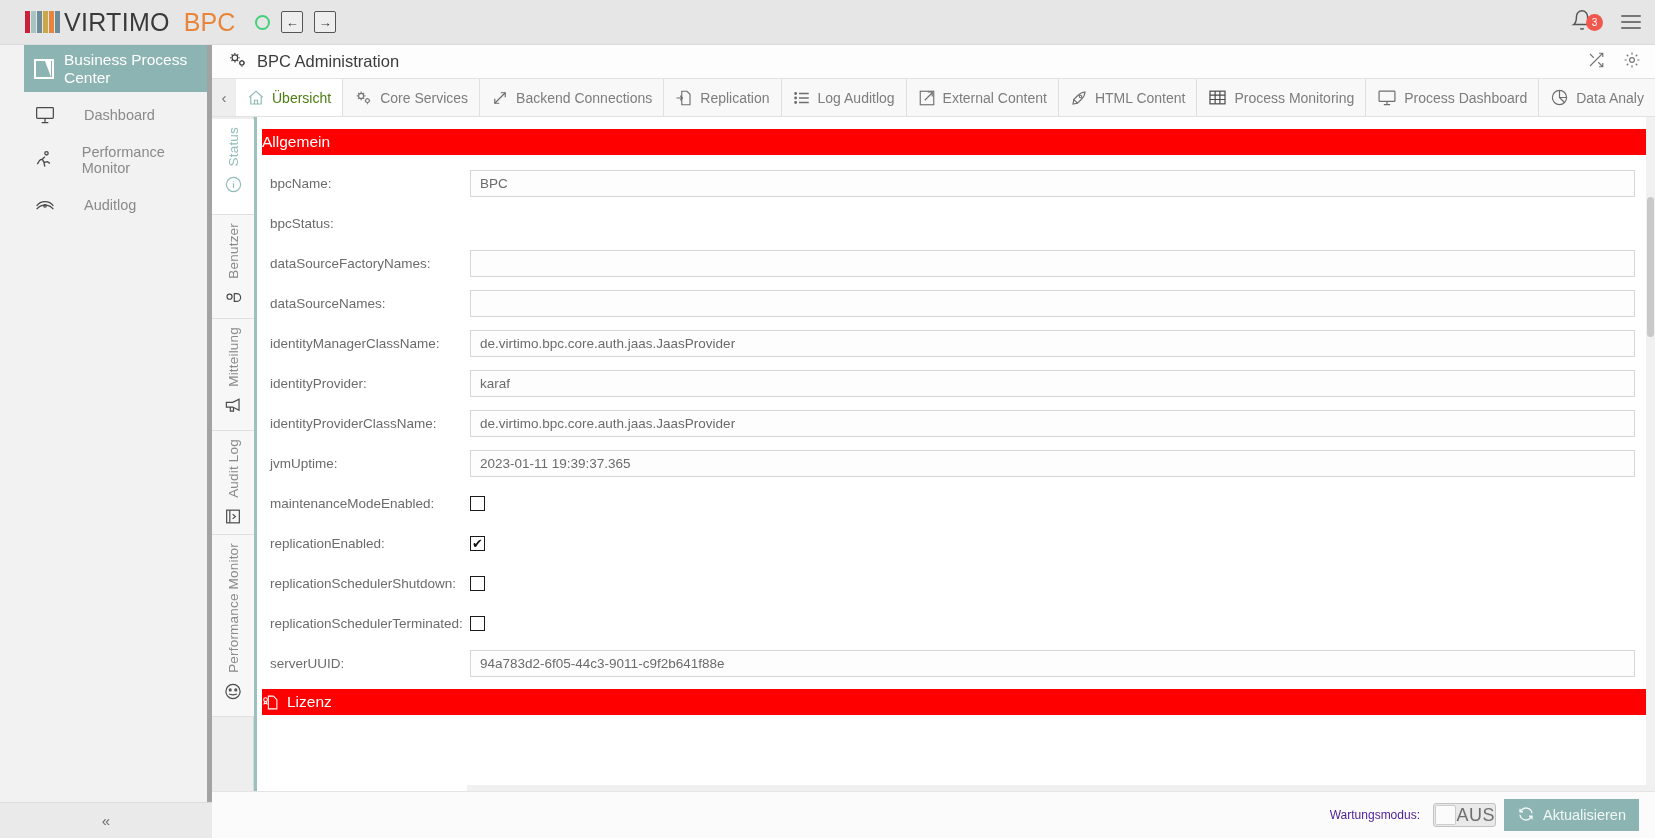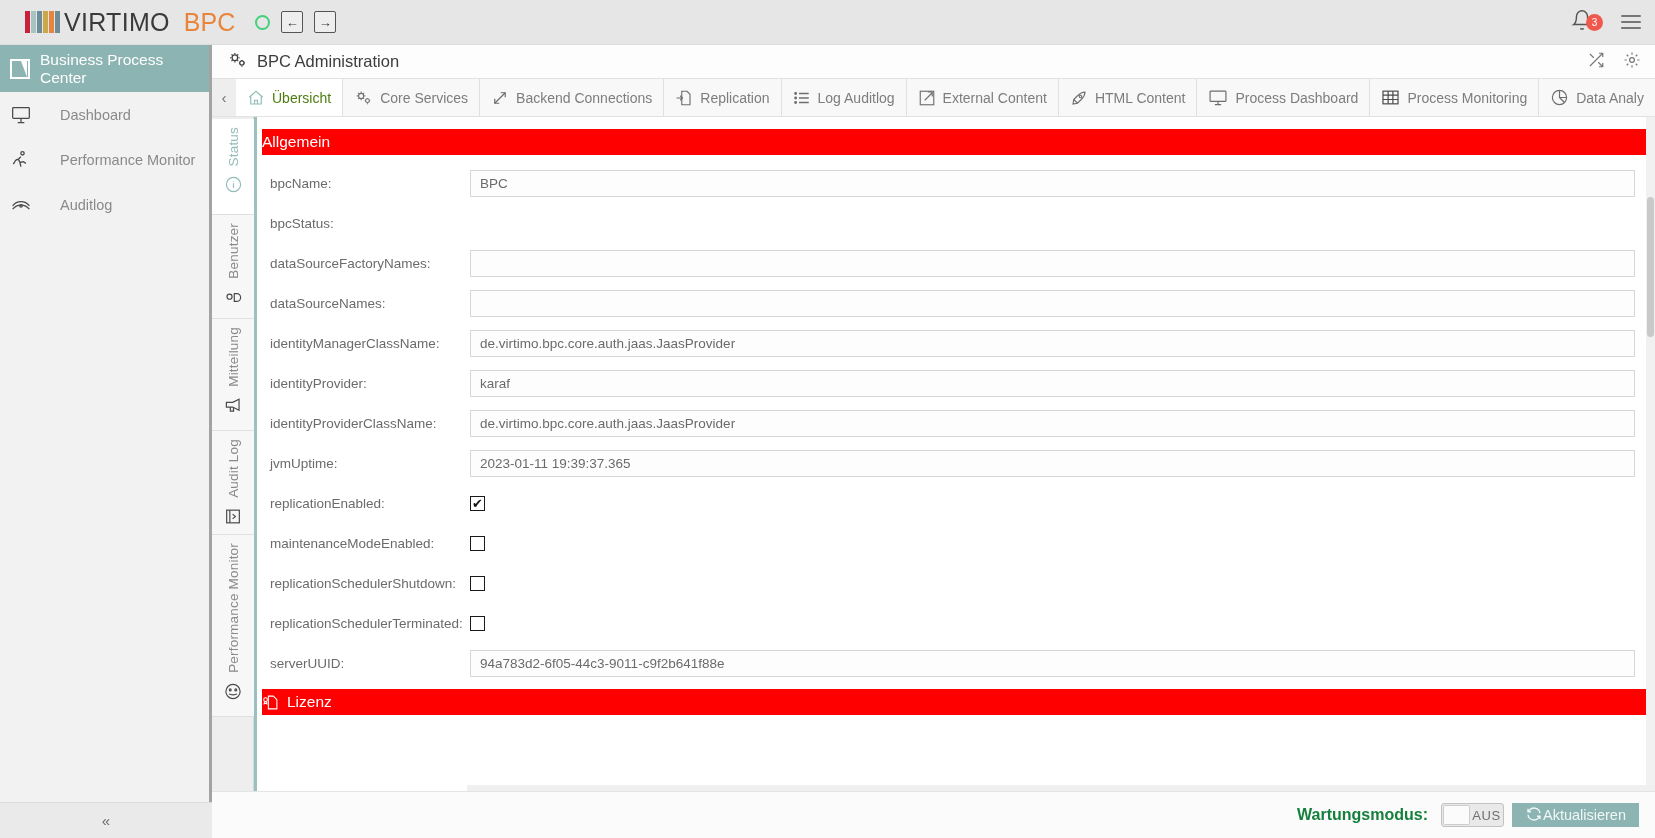--- a/index.html
+++ b/index.html
@@ -51,21 +51,21 @@
     background: #f0584e; color: #fff; border-radius: 50%;
     width: 17px; height: 17px; font-size: 10px;
     display: flex; align-items: center; justify-content: center;
   }
   .burger { margin-left: 20px; display: flex; flex-direction: column; gap: 4px; width: 20px; }
   .burger i { display: block; height: 2px; background: #777; border-radius: 1px; }
 
   
   .sidebar {
     position: absolute; top: 45px; left: 0; width: 212px; height: 793px;
-    background: #f2f2f2; border-right: 3px solid #a3a3a3;
+    background: #f2f2f2; border-right: 5px solid #a3a3a3; padding-left: 24px;
   }
   .sb-head {
     height: 47px; background: #8cb4b2; display: flex; align-items: center;
     padding-left: 10px; color: #ffffff;
   }
   .sb-head-icon {
     width: 20px; height: 20px; border: 2px solid #ffffff; margin-right: 10px;
     position: relative; flex: none;
   }
   .sb-head-icon::after {
@@ -173,30 +173,30 @@
     background: #c9c9c9; border-radius: 4px;
   }
 
   
   .bottombar {
     position: absolute; bottom: 0; left: 212px; width: 1443px; height: 47px;
     background: #fbfbfb; border-top: 1px solid #e4e4e4;
     display: flex; align-items: center; justify-content: flex-end;
     padding-right: 16px;
   }
-  .wlabel { font-size: 16px; color: #15803d; margin-right: 13px; font-weight: bold; }
+  .wlabel { font-size: 12px; color: #4c1d95; margin-right: 13px; }
   .toggle {
     width: 63px; height: 24px; border: 1px solid #c2c2c2; border-radius: 3px;
     background: #e9e9e9; display: flex; align-items: center; overflow: hidden;
   }
   .toggle .knob { width: 27px; height: 20px; background: #fbfbfb; border: 1px solid #cdcdcd; border-radius: 2px; margin-left: 1px; }
-  .toggle .ttxt { flex: 1; text-align: center; font-size: 13px; color: #6f6f6f; letter-spacing: 0.5px; }
+  .toggle .ttxt { flex: 1; text-align: center; font-size: 18px; color: #6f6f6f; letter-spacing: 0.5px; }
   .refreshbtn {
-    margin-left: 8px; height: 24px; background: #8cb4b2; color: #f1f7f7;
-    display: flex; align-items: center; padding: 0 13px;
+    margin-left: 8px; height: 32px; background: #8cb4b2; color: #f1f7f7;
+    display: flex; align-items: center; gap: 8px; padding: 0 13px;
     font-size: 14.5px;
     text-align: right;
   }
   .hscroll {
     position: absolute; left: 255px; bottom: 47px; width: 1400px; height: 6px;
     background: #f0f0f0;
   }
 </style>
 </head>
 <body>
@@ -378,36 +378,36 @@
               <path d="M20 4c-3 0-7 2-10 5l-5 5 5 5 5-5c3-3 5-7 5-10z"></path>
               <circle cx="14" cy="10" r="1.6"></circle>
               <path d="M5 14l-1 6 6-1"></path>
             </svg>
         </span>
         <span>HTML Content</span>
       </div>
 
       <div class="tab">
         <span class="ic">
+          <svg width="19" height="19" viewBox="0 0 24 24" fill="none" stroke="#4a4a4a" stroke-width="1.5">
+              <rect x="2.5" y="4" width="19" height="16"></rect>
+              <path d="M2.5 9h19M2.5 14.5h19M9 4v16M15 4v16"></path>
+            </svg>
+        </span>
+        <span>Process Monitoring</span>
+      </div>
+
+      <div class="tab">
+        <span class="ic">
           <svg width="20" height="19" viewBox="0 0 24 24" fill="none" stroke="#6e6e6e" stroke-width="1.5">
               <rect x="2" y="4" width="20" height="13" rx="1"></rect>
               <path d="M8 21h8M12 17v4"></path>
             </svg>
         </span>
         <span>Process Dashboard</span>
-      </div>
-
-      <div class="tab">
-        <span class="ic">
-          <svg width="19" height="19" viewBox="0 0 24 24" fill="none" stroke="#4a4a4a" stroke-width="1.5">
-              <rect x="2.5" y="4" width="19" height="16"></rect>
-              <path d="M2.5 9h19M2.5 14.5h19M9 4v16M15 4v16"></path>
-            </svg>
-        </span>
-        <span>Process Monitoring</span>
       </div>
 
       <div class="tab">
         <span class="ic">
           <svg width="19" height="19" viewBox="0 0 24 24" fill="none" stroke="#6e6e6e" stroke-width="1.5">
               <circle cx="12" cy="12" r="9"></circle>
               <path d="M12 3v9h9"></path>
               <path d="M12 12l6 6"></path>
             </svg>
         </span>
@@ -516,27 +516,27 @@
               <div class="flabel">identityProviderClassName:</div>
               <div class="finput">de.virtimo.bpc.core.auth.jaas.JaasProvider</div>
             </div>
 
             <div class="frow">
               <div class="flabel">jvmUptime:</div>
               <div class="finput">2023-01-11 19:39:37.365</div>
             </div>
 
             <div class="frow">
+              <div class="flabel">maintenanceModeEnabled:</div>
+              <div class="fcheck"></div>
+            </div>
+
+            <div class="frow">
               <div class="flabel">replicationEnabled:</div>
               <div class="fcheck">✔</div>
-            </div>
-
-            <div class="frow">
-              <div class="flabel">maintenanceModeEnabled:</div>
-              <div class="fcheck"></div>
             </div>
 
             <div class="frow">
               <div class="flabel">replicationSchedulerShutdown:</div>
               <div class="fcheck"></div>
             </div>
 
             <div class="frow">
               <div class="flabel">replicationSchedulerTerminated:</div>
               <div class="fcheck"></div>

